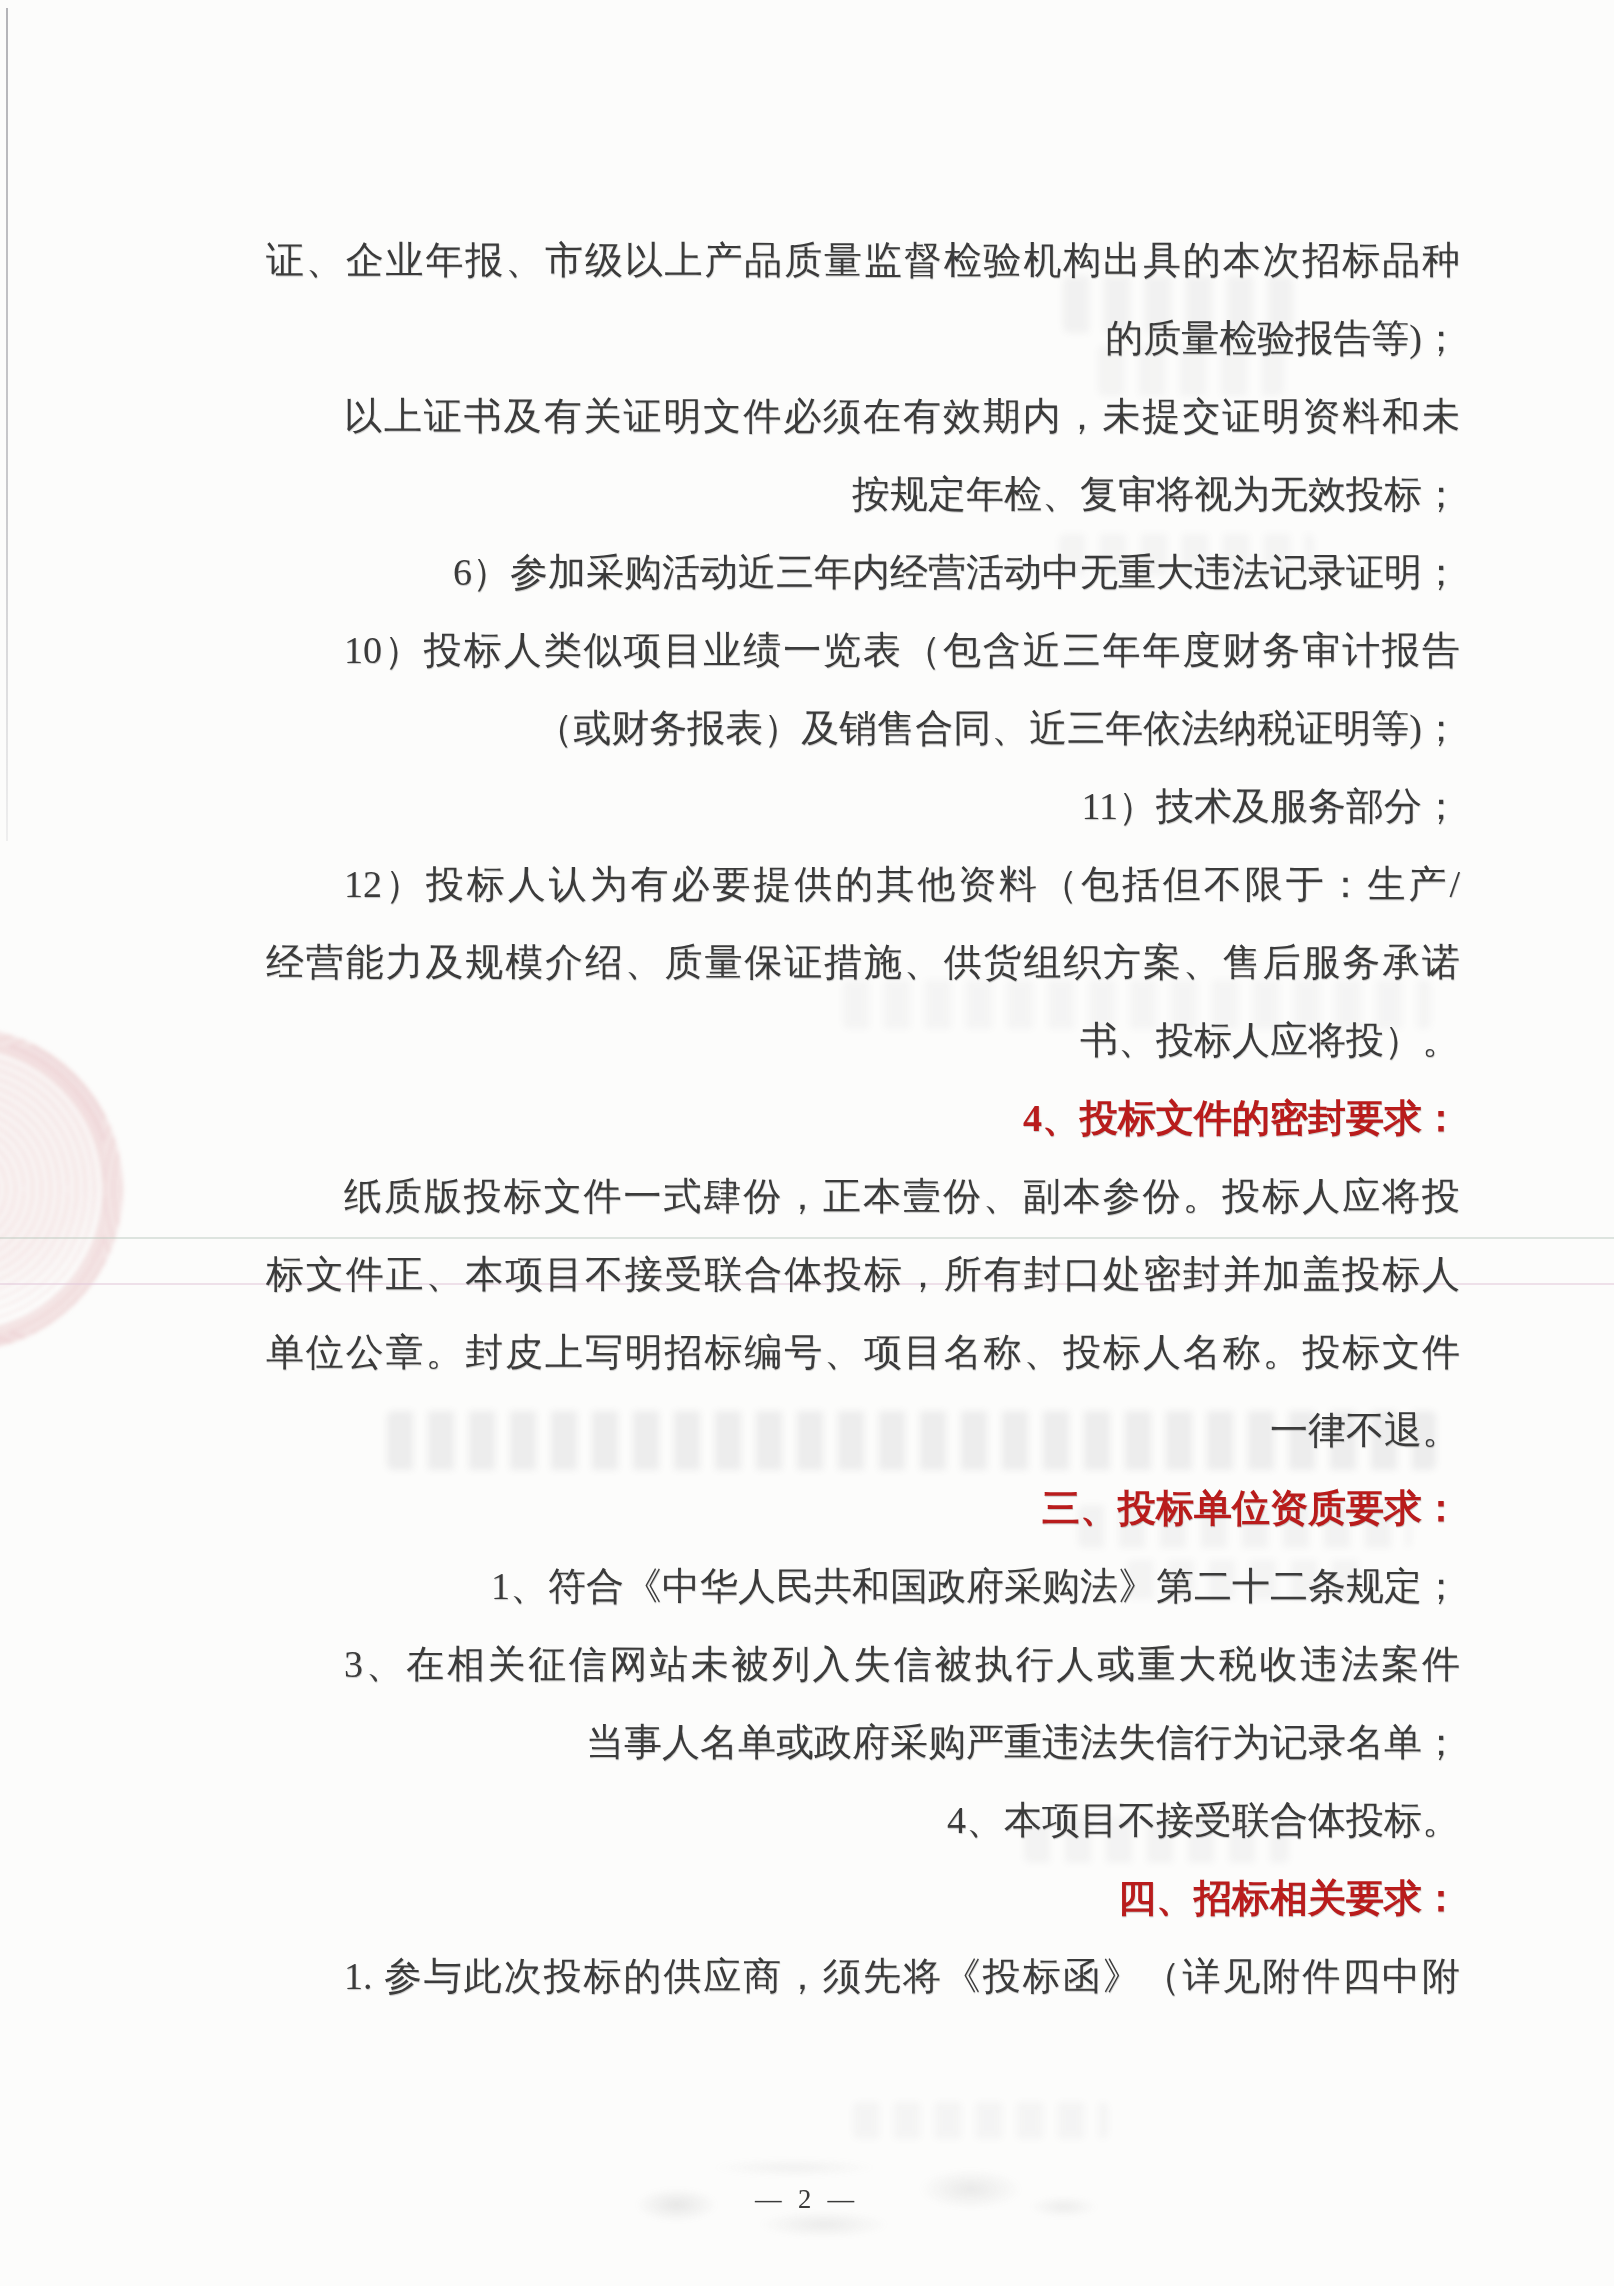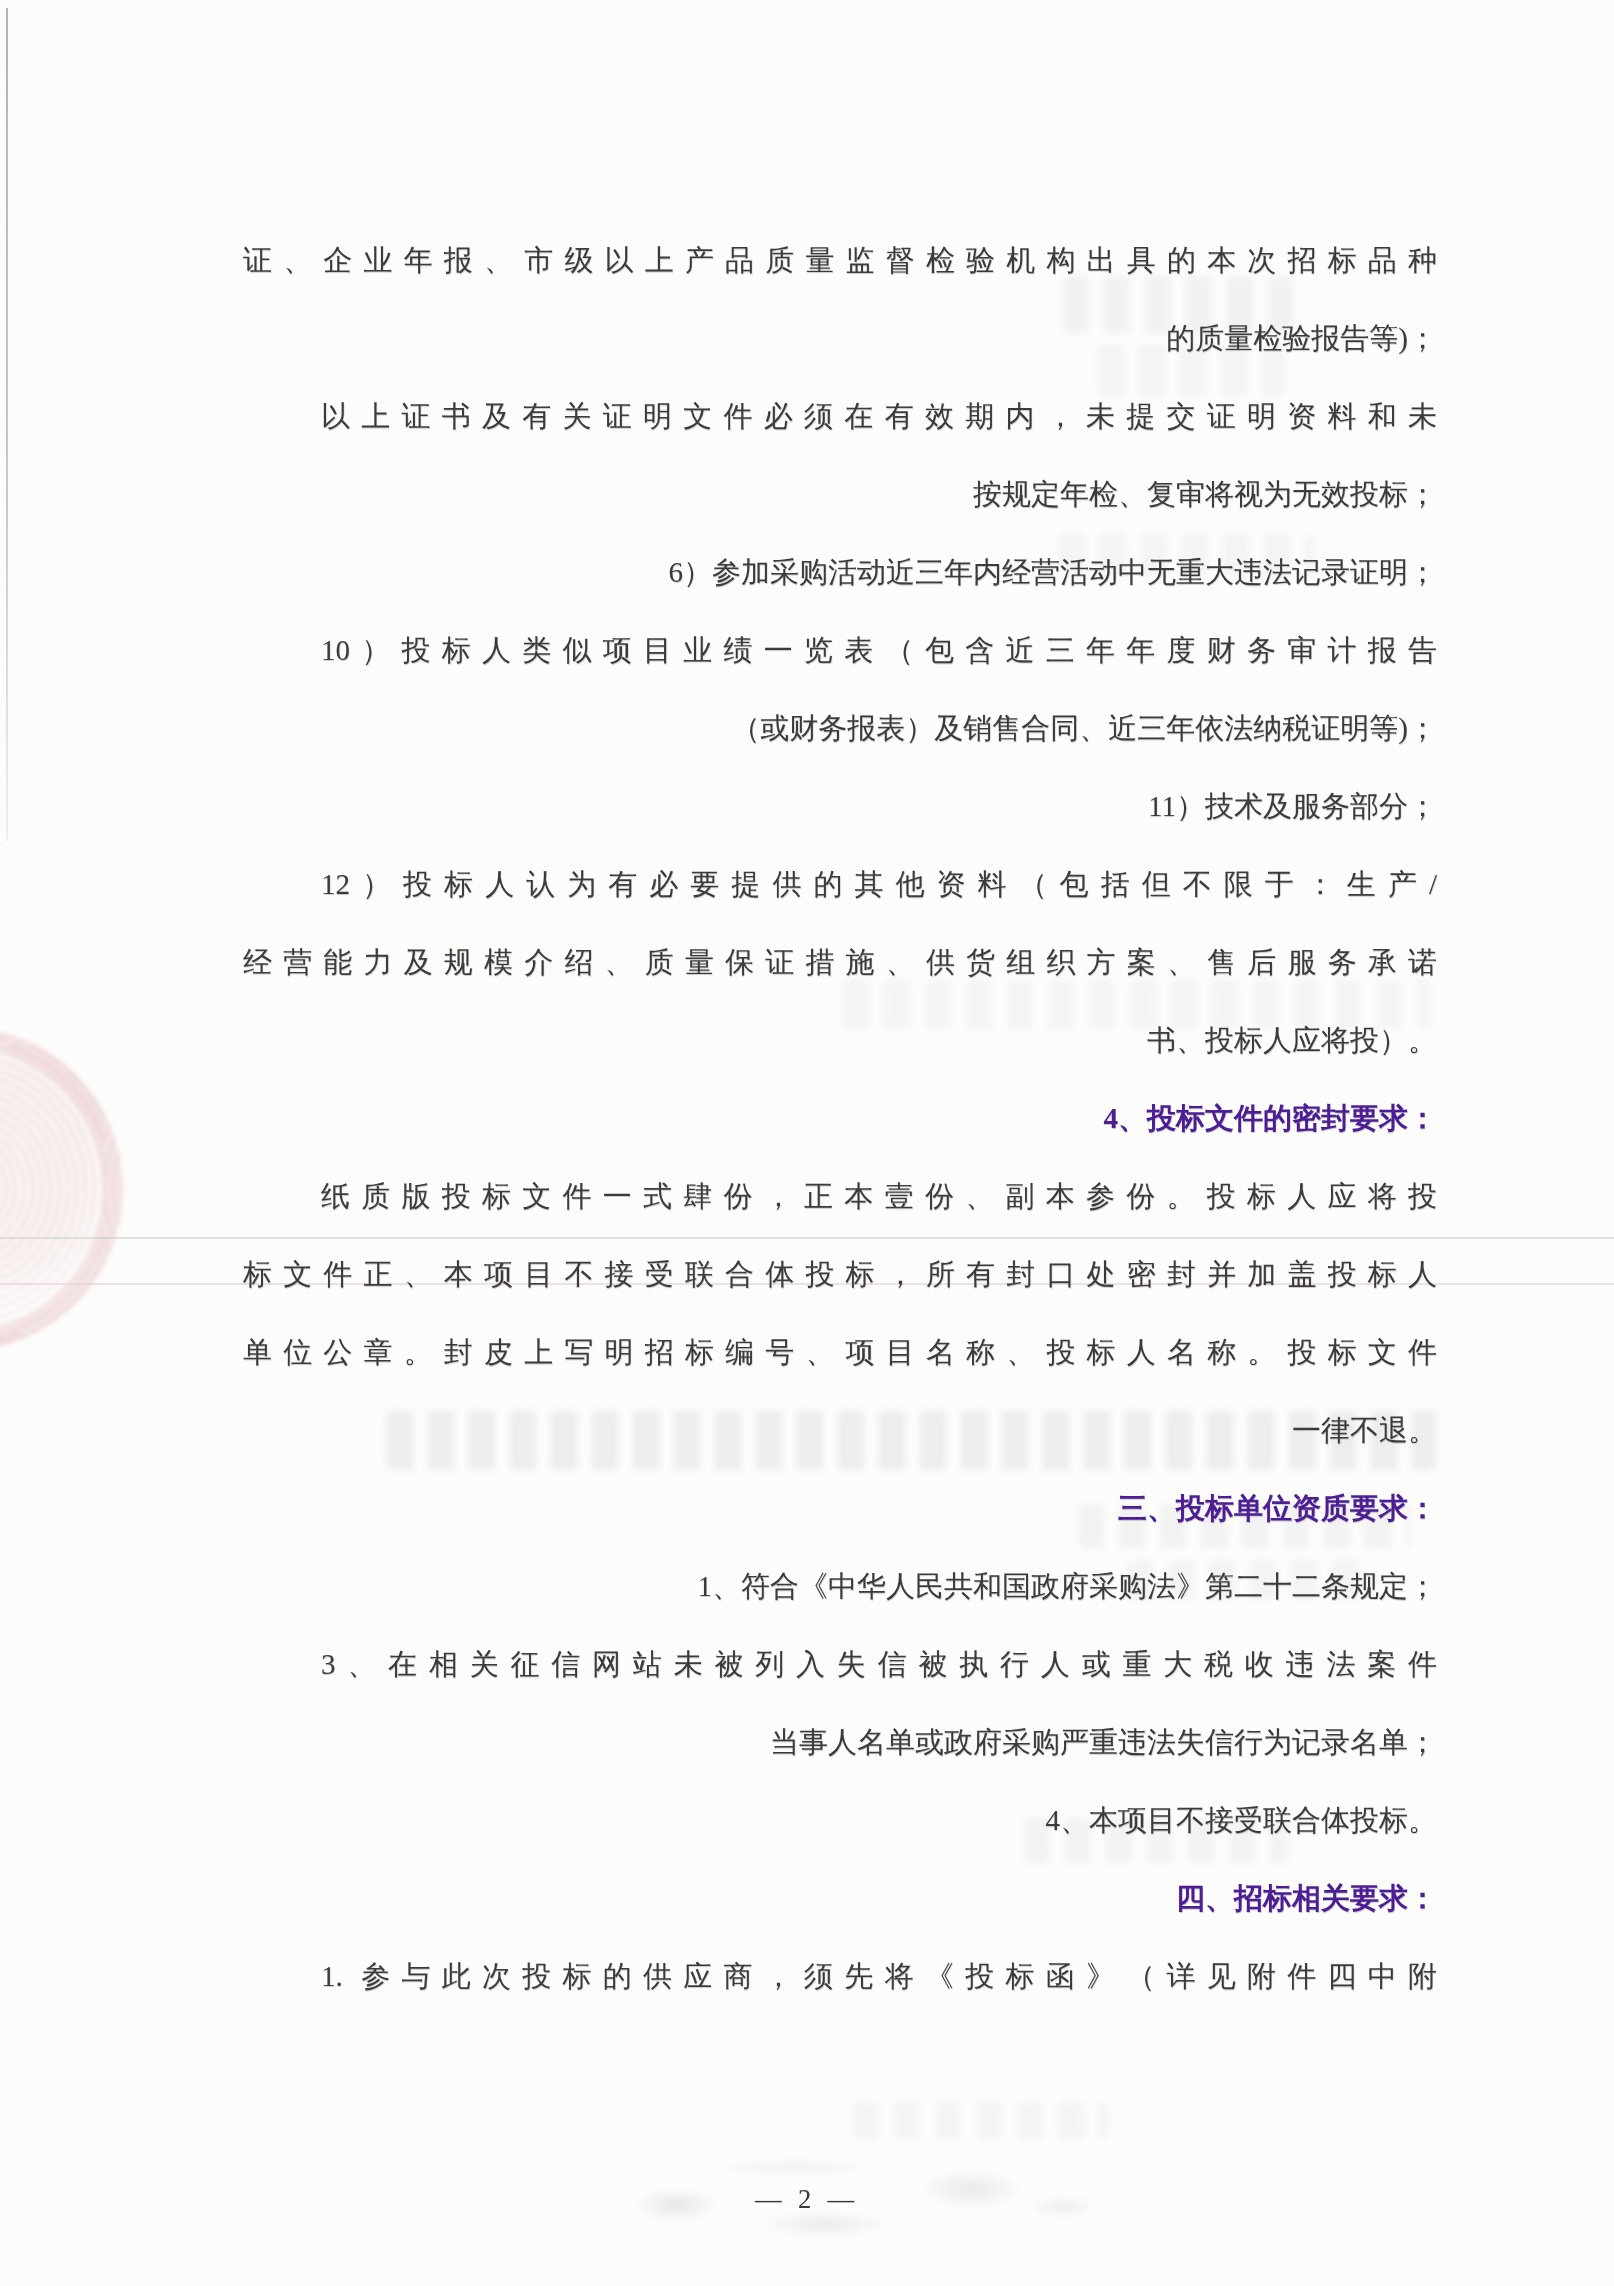--- a/index.html
+++ b/index.html
@@ -67,31 +67,31 @@
       radial-gradient(ellipse 74px 29px at 74% 42%, rgba(140,140,140,0.30), transparent 70%),
       radial-gradient(ellipse 49px 15.7px at 93% 60%, rgba(150,150,150,0.28), transparent 70%),
       radial-gradient(ellipse 118px 13.7px at 38% 20%, rgba(160,160,160,0.22), transparent 70%);
     filter: blur(2.9px);
     opacity: 0.55;
   }
 
   
   .doc {
     position: absolute;
-    left: 243px; top: 221px;
+    left: 266px; top: 221px;
     width: 1194px;
-    font-size: 29px;
+    font-size: 38px;
     line-height: 78px;
     color: #3b3b3b;
     text-shadow: 0.5px 0.5px 0.8px rgba(80,80,80,0.30);
   }
   .line { height: 78px; text-align: right; }
   .line.fill { text-align: justify; text-align-last: justify; }
   .line.indent { text-indent: 78px; }
-  .line.bold { font-weight: 700; color: #4c1d95; }
+  .line.bold { font-weight: 700; color: #b91c1c; }
 
   .page-number {
     position: absolute;
     left: 0; top: 2184px; width: 1614px;
     text-align: center;
     font-size: 26.5px;
     letter-spacing: 4.9px;
     color: #3a3a3a;
     text-shadow: 0.4px 0.4px 0.6px rgba(80,80,80,0.3);
   }

